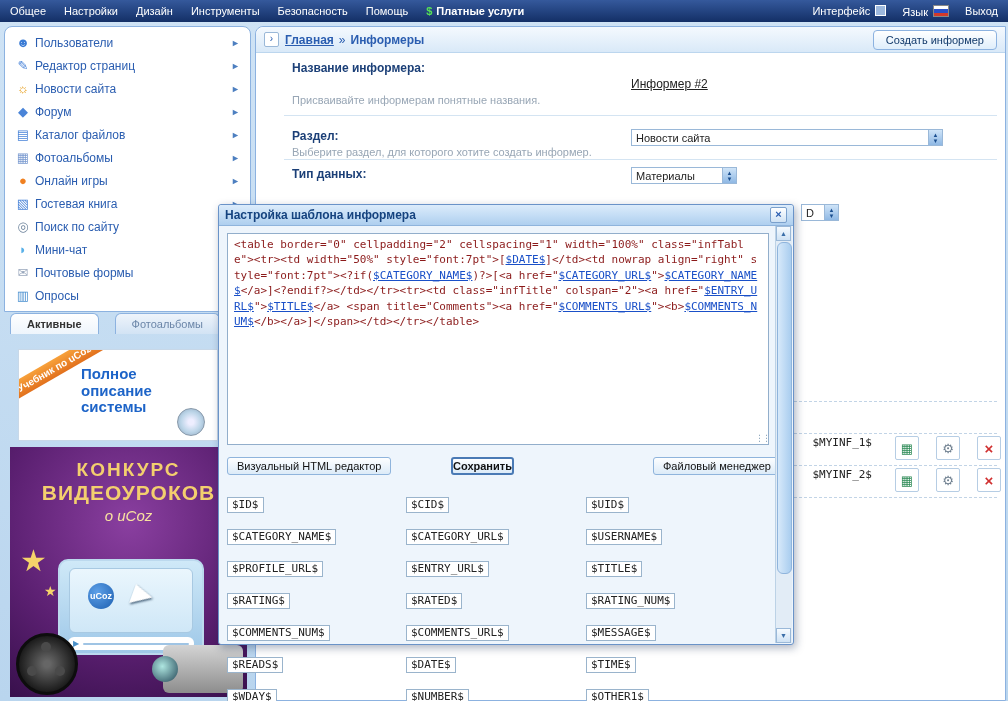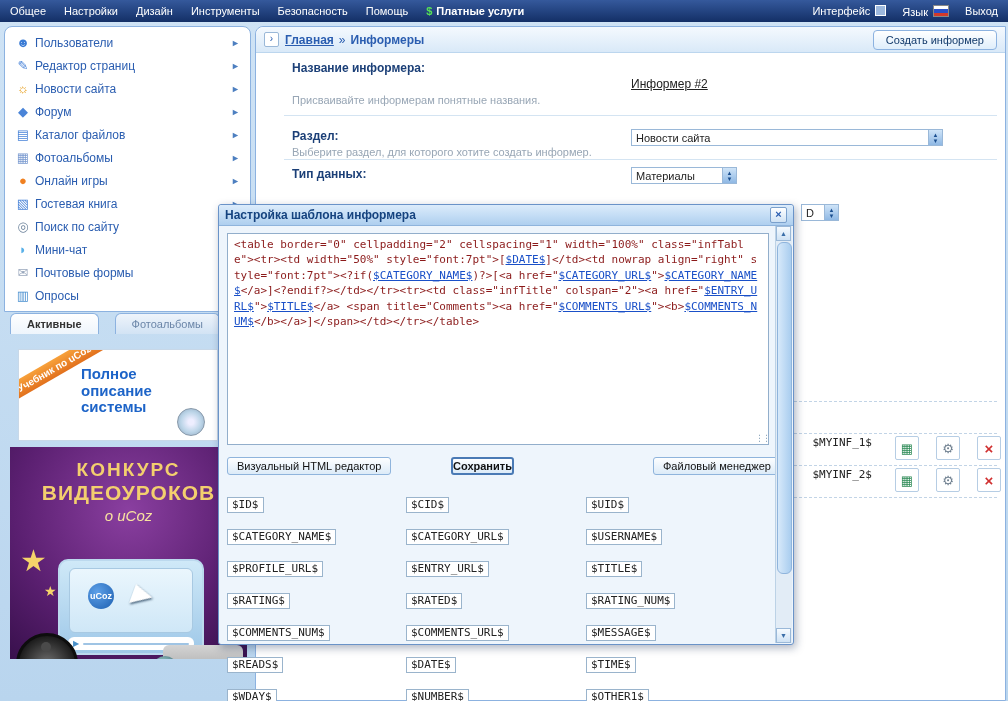--- a/index.html
+++ b/index.html
@@ -39,21 +39,21 @@
   .banner1{position:absolute;left:18px;top:349px;width:198px;height:90px;background:#fff;border:1px solid #c8d8e8;
            overflow:hidden;z-index:2;cursor:pointer}
   .ribbon{position:absolute;left:-30px;top:10px;transform:rotate(-30deg);width:110px;text-align:center;
           background:linear-gradient(#f7a13b,#e2711d);color:#fff;font-size:10px;font-weight:bold;padding:3px 10px;line-height:1.1}
   .b1text{position:absolute;left:62px;top:16px;color:#1d64c8;font-weight:bold;font-size:15px;width:86px;line-height:1.1}
   .book{position:absolute;right:3px;top:8px;width:54px;height:66px;background:linear-gradient(135deg,#2a6fd0,#123d86);
         border-radius:4px;color:#fff;font-size:9px;padding:4px;box-sizing:border-box}
   .cd{position:absolute;right:12px;bottom:4px;width:26px;height:26px;border-radius:50%;border:1px solid #8899aa;
       background:radial-gradient(circle,#eef 15%,#bcd5e8 55%,#8aa2bb 100%)}
 
-  .banner2{position:absolute;left:10px;top:447px;width:237px;height:212px;overflow:hidden;z-index:2;cursor:pointer;
+  .banner2{position:absolute;left:10px;top:447px;width:237px;height:250px;overflow:hidden;z-index:2;cursor:pointer;
            background:radial-gradient(circle at 50% 30%,#8a3fa0,#5a1f70 60%,#38104c);text-align:center}
   .b2-l1{margin-top:12px;font-size:19px;font-weight:bold;color:#f3cf6e;letter-spacing:2px}
   .b2-l2{font-size:21px;font-weight:bold;color:#f3cf6e;letter-spacing:1px}
   .b2-l3{font-size:15px;color:#f8e2a0;font-style:italic;margin-top:2px}
   .star1{position:absolute;left:10px;top:96px;color:#f5d36a;font-size:30px}
   .star2{position:absolute;left:34px;top:136px;color:#f5d36a;font-size:14px}
   .player{position:absolute;left:48px;top:112px;width:142px;height:92px;border-radius:10px;border:2px solid #bcd9ee;
           background:linear-gradient(#cfe9f8,#9fc8e8)}
   .screen{position:absolute;left:9px;top:7px;right:9px;bottom:20px;border-radius:6px;border:1px solid #a8c9e2;
           background:linear-gradient(#eaf6fd,#cfe7f7)}

